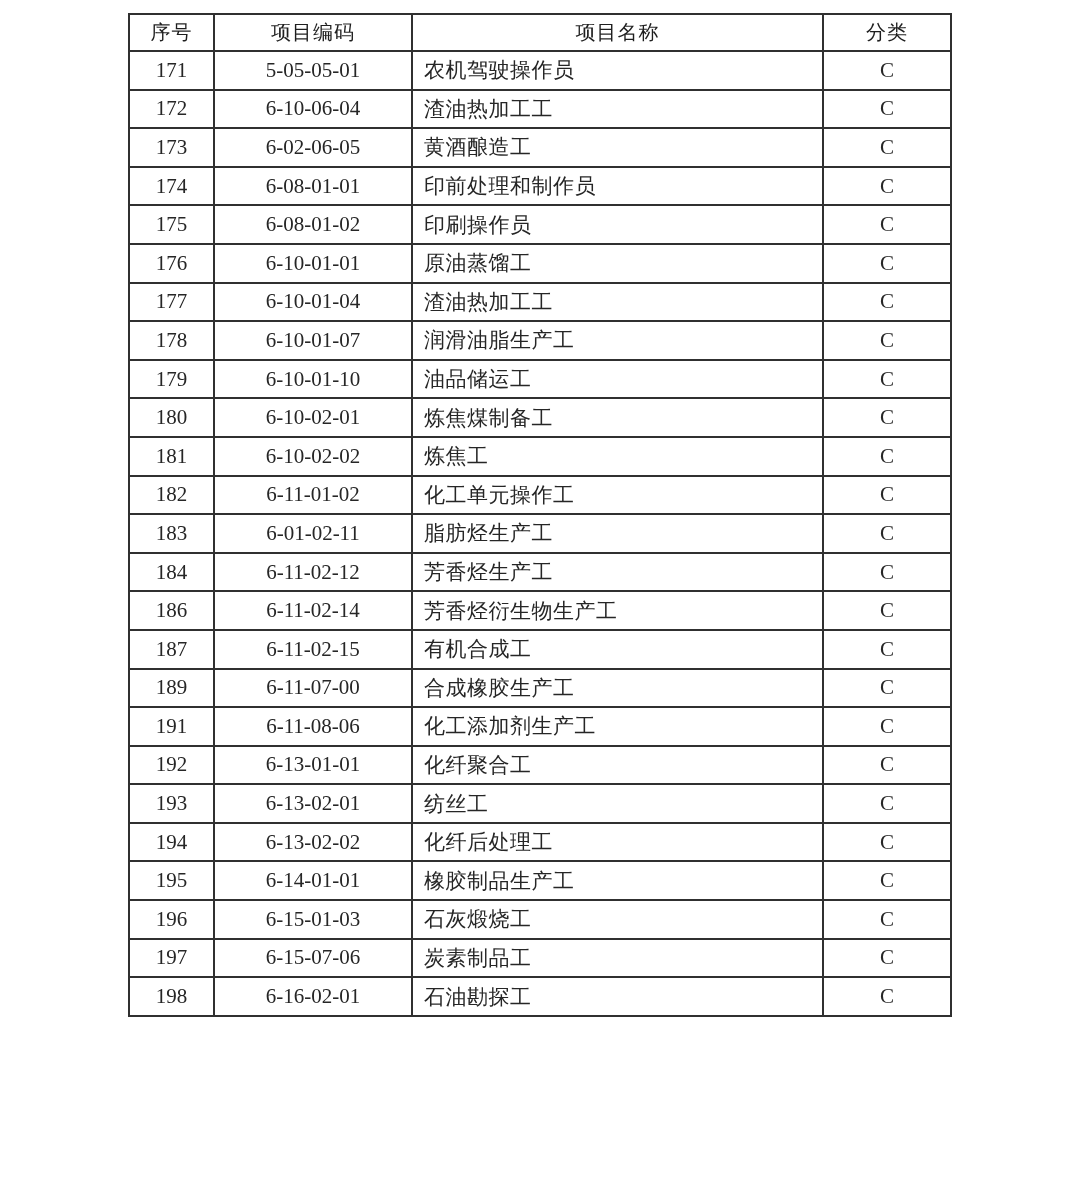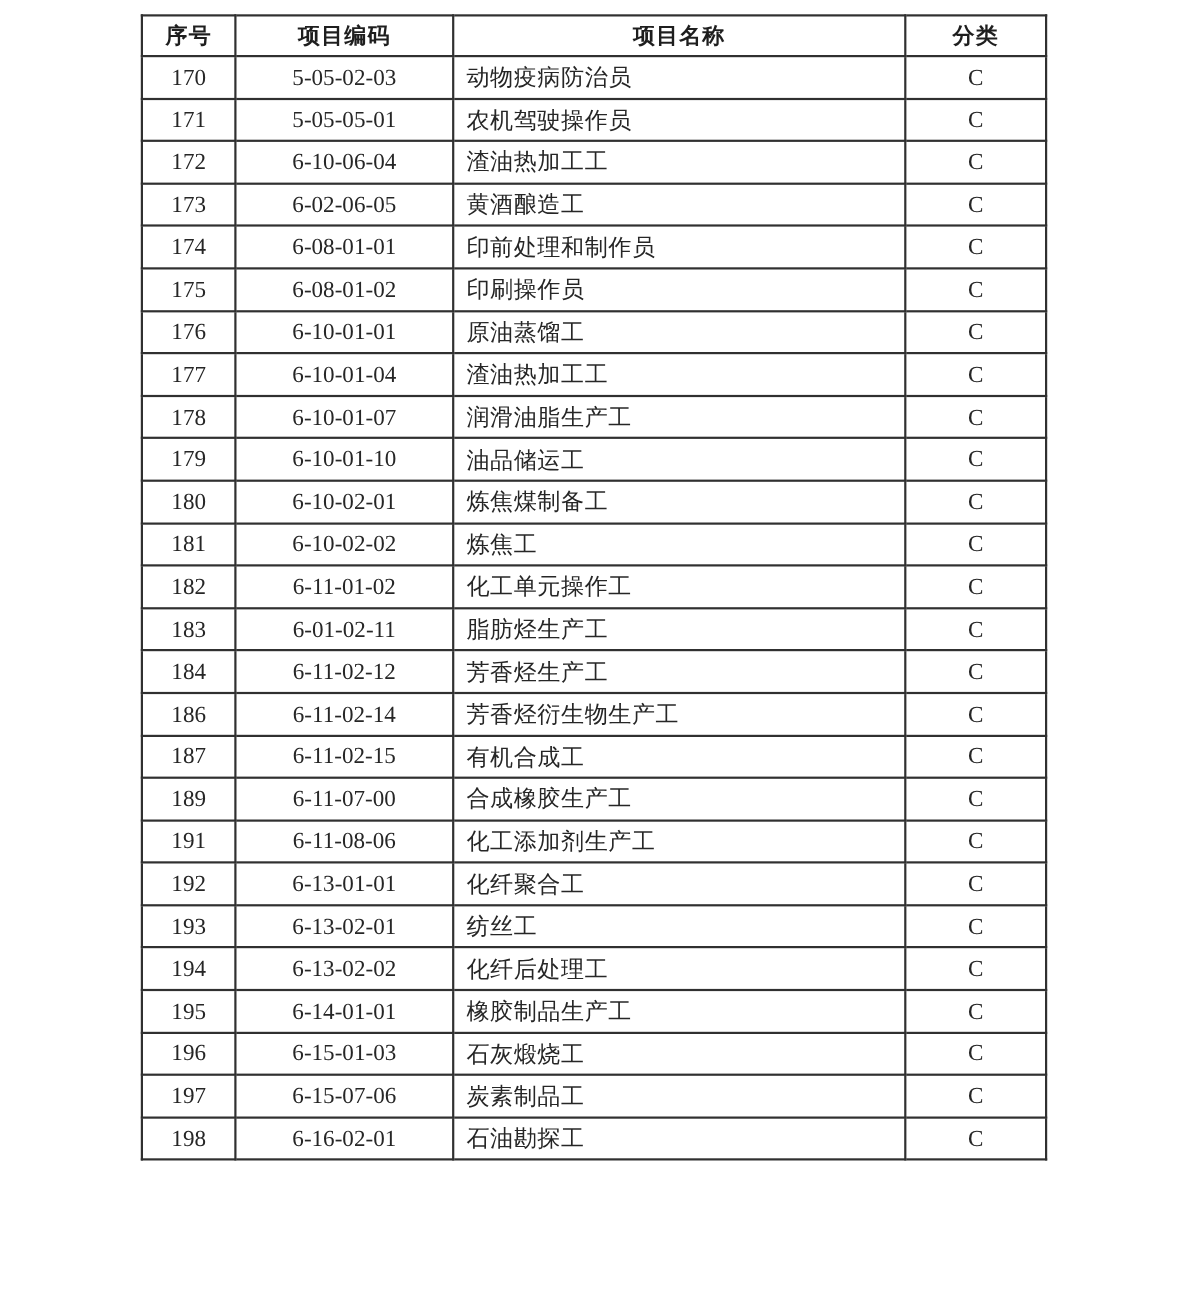--- a/index.html
+++ b/index.html
@@ -36,21 +36,21 @@
   table.occ-table th,
   table.occ-table td {
     border: 2px solid #303030;
     padding: 0;
     overflow: hidden;
     white-space: nowrap;
   }
   table.occ-table th {
     height: 35px;
     font-size: 20px;
-    font-weight: bold;
+    font-weight: normal;
     text-align: center;
     color: #1e1e1e;
     letter-spacing: 1px;
   }
   table.occ-table td {
     height: 36.6px;
     font-size: 21px;
     text-align: center;
     color: #262626;
   }
@@ -78,26 +78,20 @@
     <thead>
       <tr>
         <th>序号</th>
         <th>项目编码</th>
         <th>项目名称</th>
         <th>分类</th>
       </tr>
     </thead>
     <tbody>
         <tr>
-          <td class="col-index">170</td>
-          <td class="col-code">5-05-02-03</td>
-          <td class="col-name">动物疫病防治员</td>
-          <td class="col-category">C</td>
-        </tr>
-        <tr>
           <td class="col-index">171</td>
           <td class="col-code">5-05-05-01</td>
           <td class="col-name">农机驾驶操作员</td>
           <td class="col-category">C</td>
         </tr>
         <tr>
           <td class="col-index">172</td>
           <td class="col-code">6-10-06-04</td>
           <td class="col-name">渣油热加工工</td>
           <td class="col-category">C</td>

